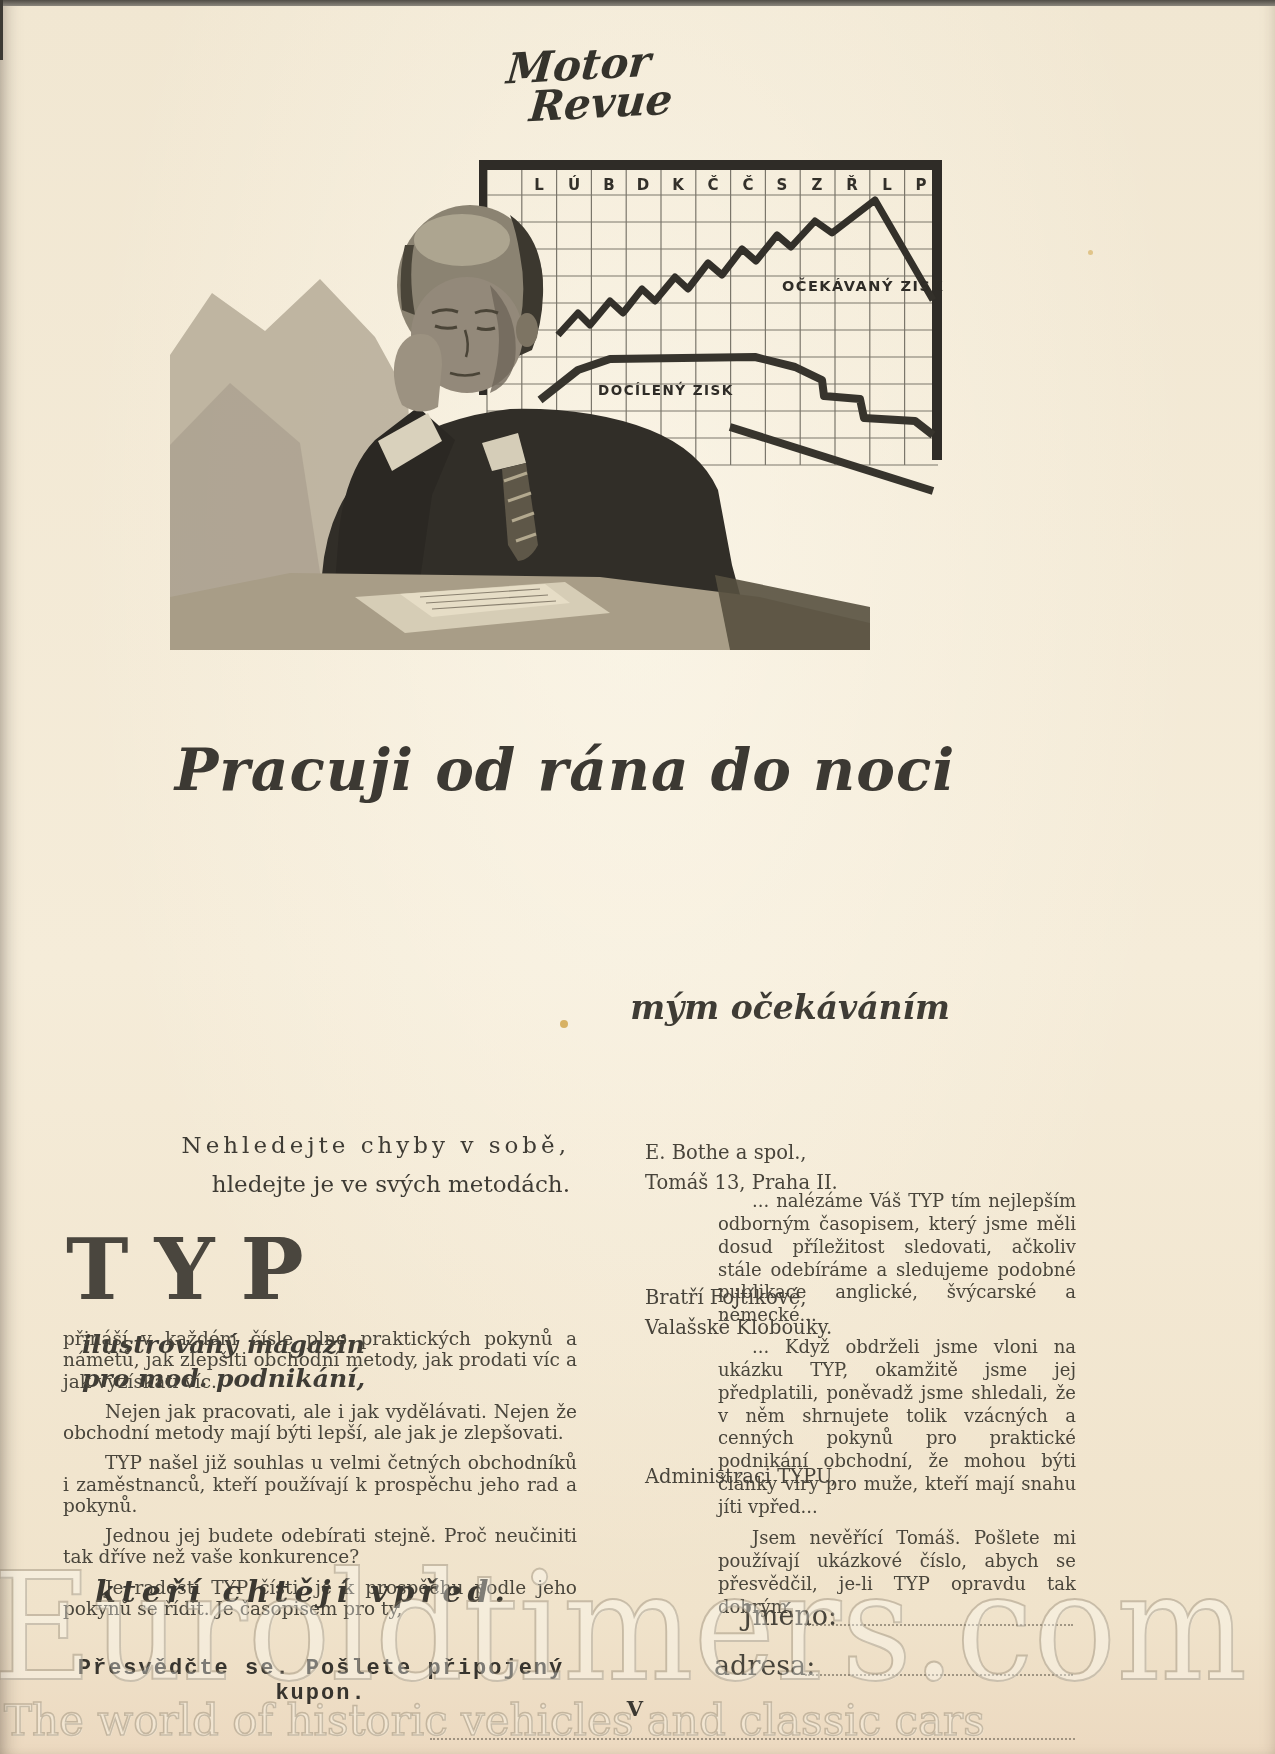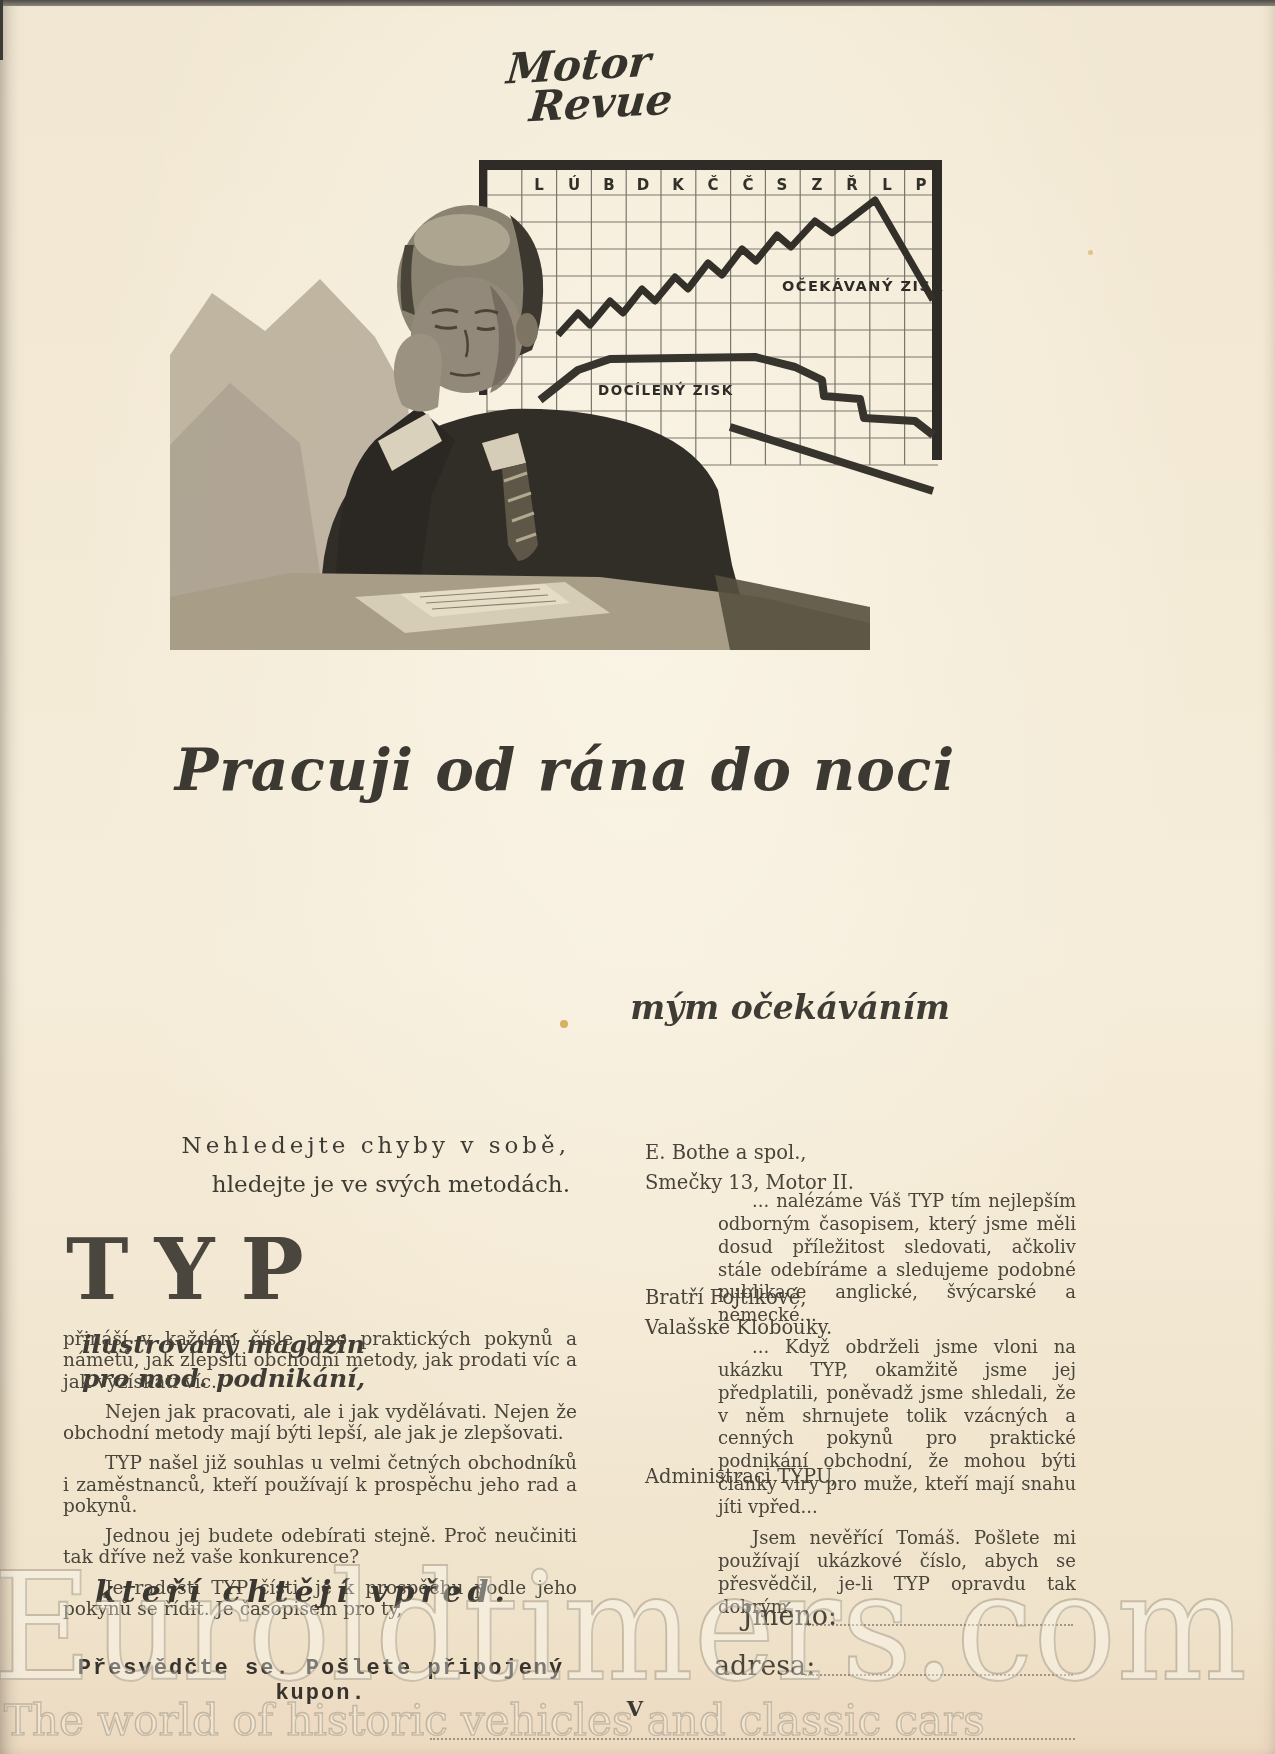--- a/index.html
+++ b/index.html
@@ -207,21 +207,21 @@
     <p class="ind">TYP našel již souhlas u velmi četných obchodníků i zaměstnanců, kteří používají k prospěchu jeho rad a pokynů.</p>
     <p class="ind">Jednou jej budete odebírati stejně. Proč neučiniti tak dříve než vaše konkurence?</p>
     <p class="ind">Je radostí TYP čísti, je k prospěchu podle jeho pokynů se řídit. Je časopisem pro ty,</p>
   </div>
 
   <div class="slogan">kteří chtějí vpřed.</div>
   <div class="cta">Přesvědčte se. Pošlete připojený kupon.</div>
 
   <div class="sender" style="top:1138px">
     <div>E. Bothe a spol.,</div>
-    <div>Smečky 13, Motor II.</div>
+    <div>Tomáš 13, Praha II.</div>
   </div>
   <div class="ttext" style="top:1190px">... nalézáme Váš TYP tím nejlepším odborným časopisem, který jsme měli dosud příležitost sledovati, ačkoliv stále odebíráme a sledujeme podobné publikace anglické, švýcarské a německé...</div>
 
   <div class="sender" style="top:1283px">
     <div>Bratří Fojtíkové,</div>
     <div>Valašské Klobouky.</div>
   </div>
   <div class="ttext" style="top:1336px">... Když obdrželi jsme vloni na ukázku TYP, okamžitě jsme jej předplatili, poněvadž jsme shledali, že v něm shrnujete tolik vzácných a cenných pokynů pro praktické podnikání obchodní, že mohou býti články víry pro muže, kteří mají snahu jíti vpřed...</div>
 
   <div class="sender" style="top:1462px">

